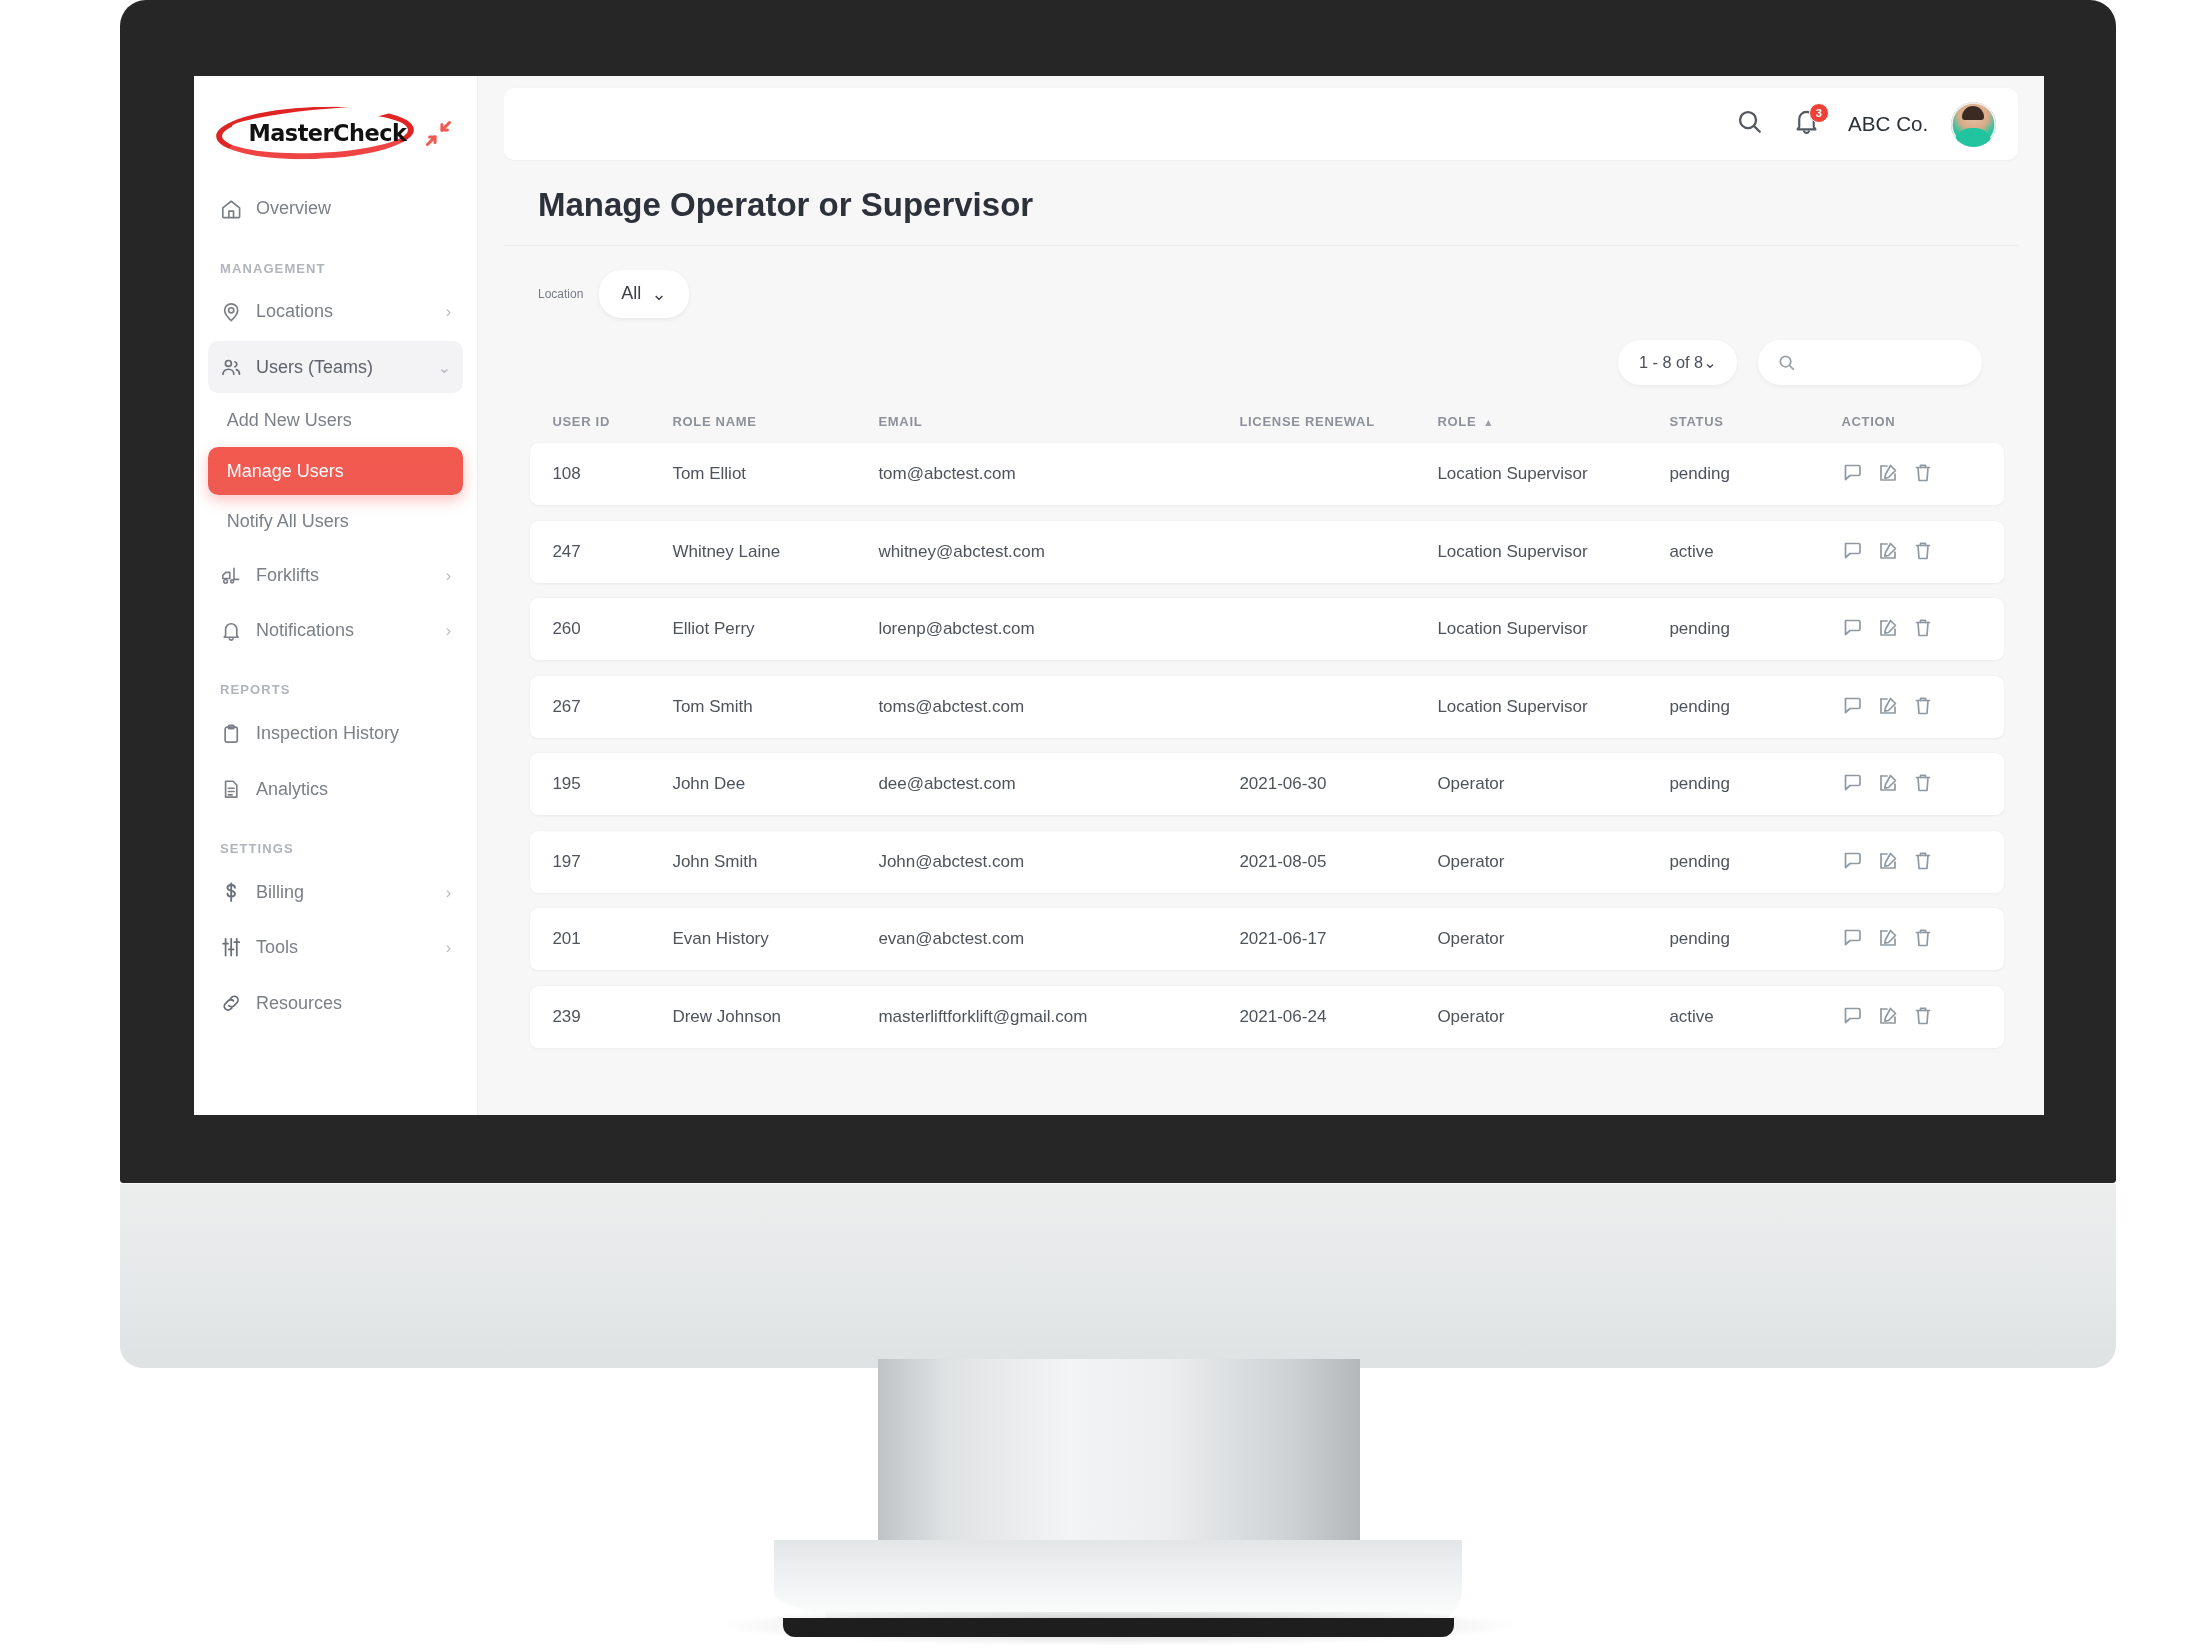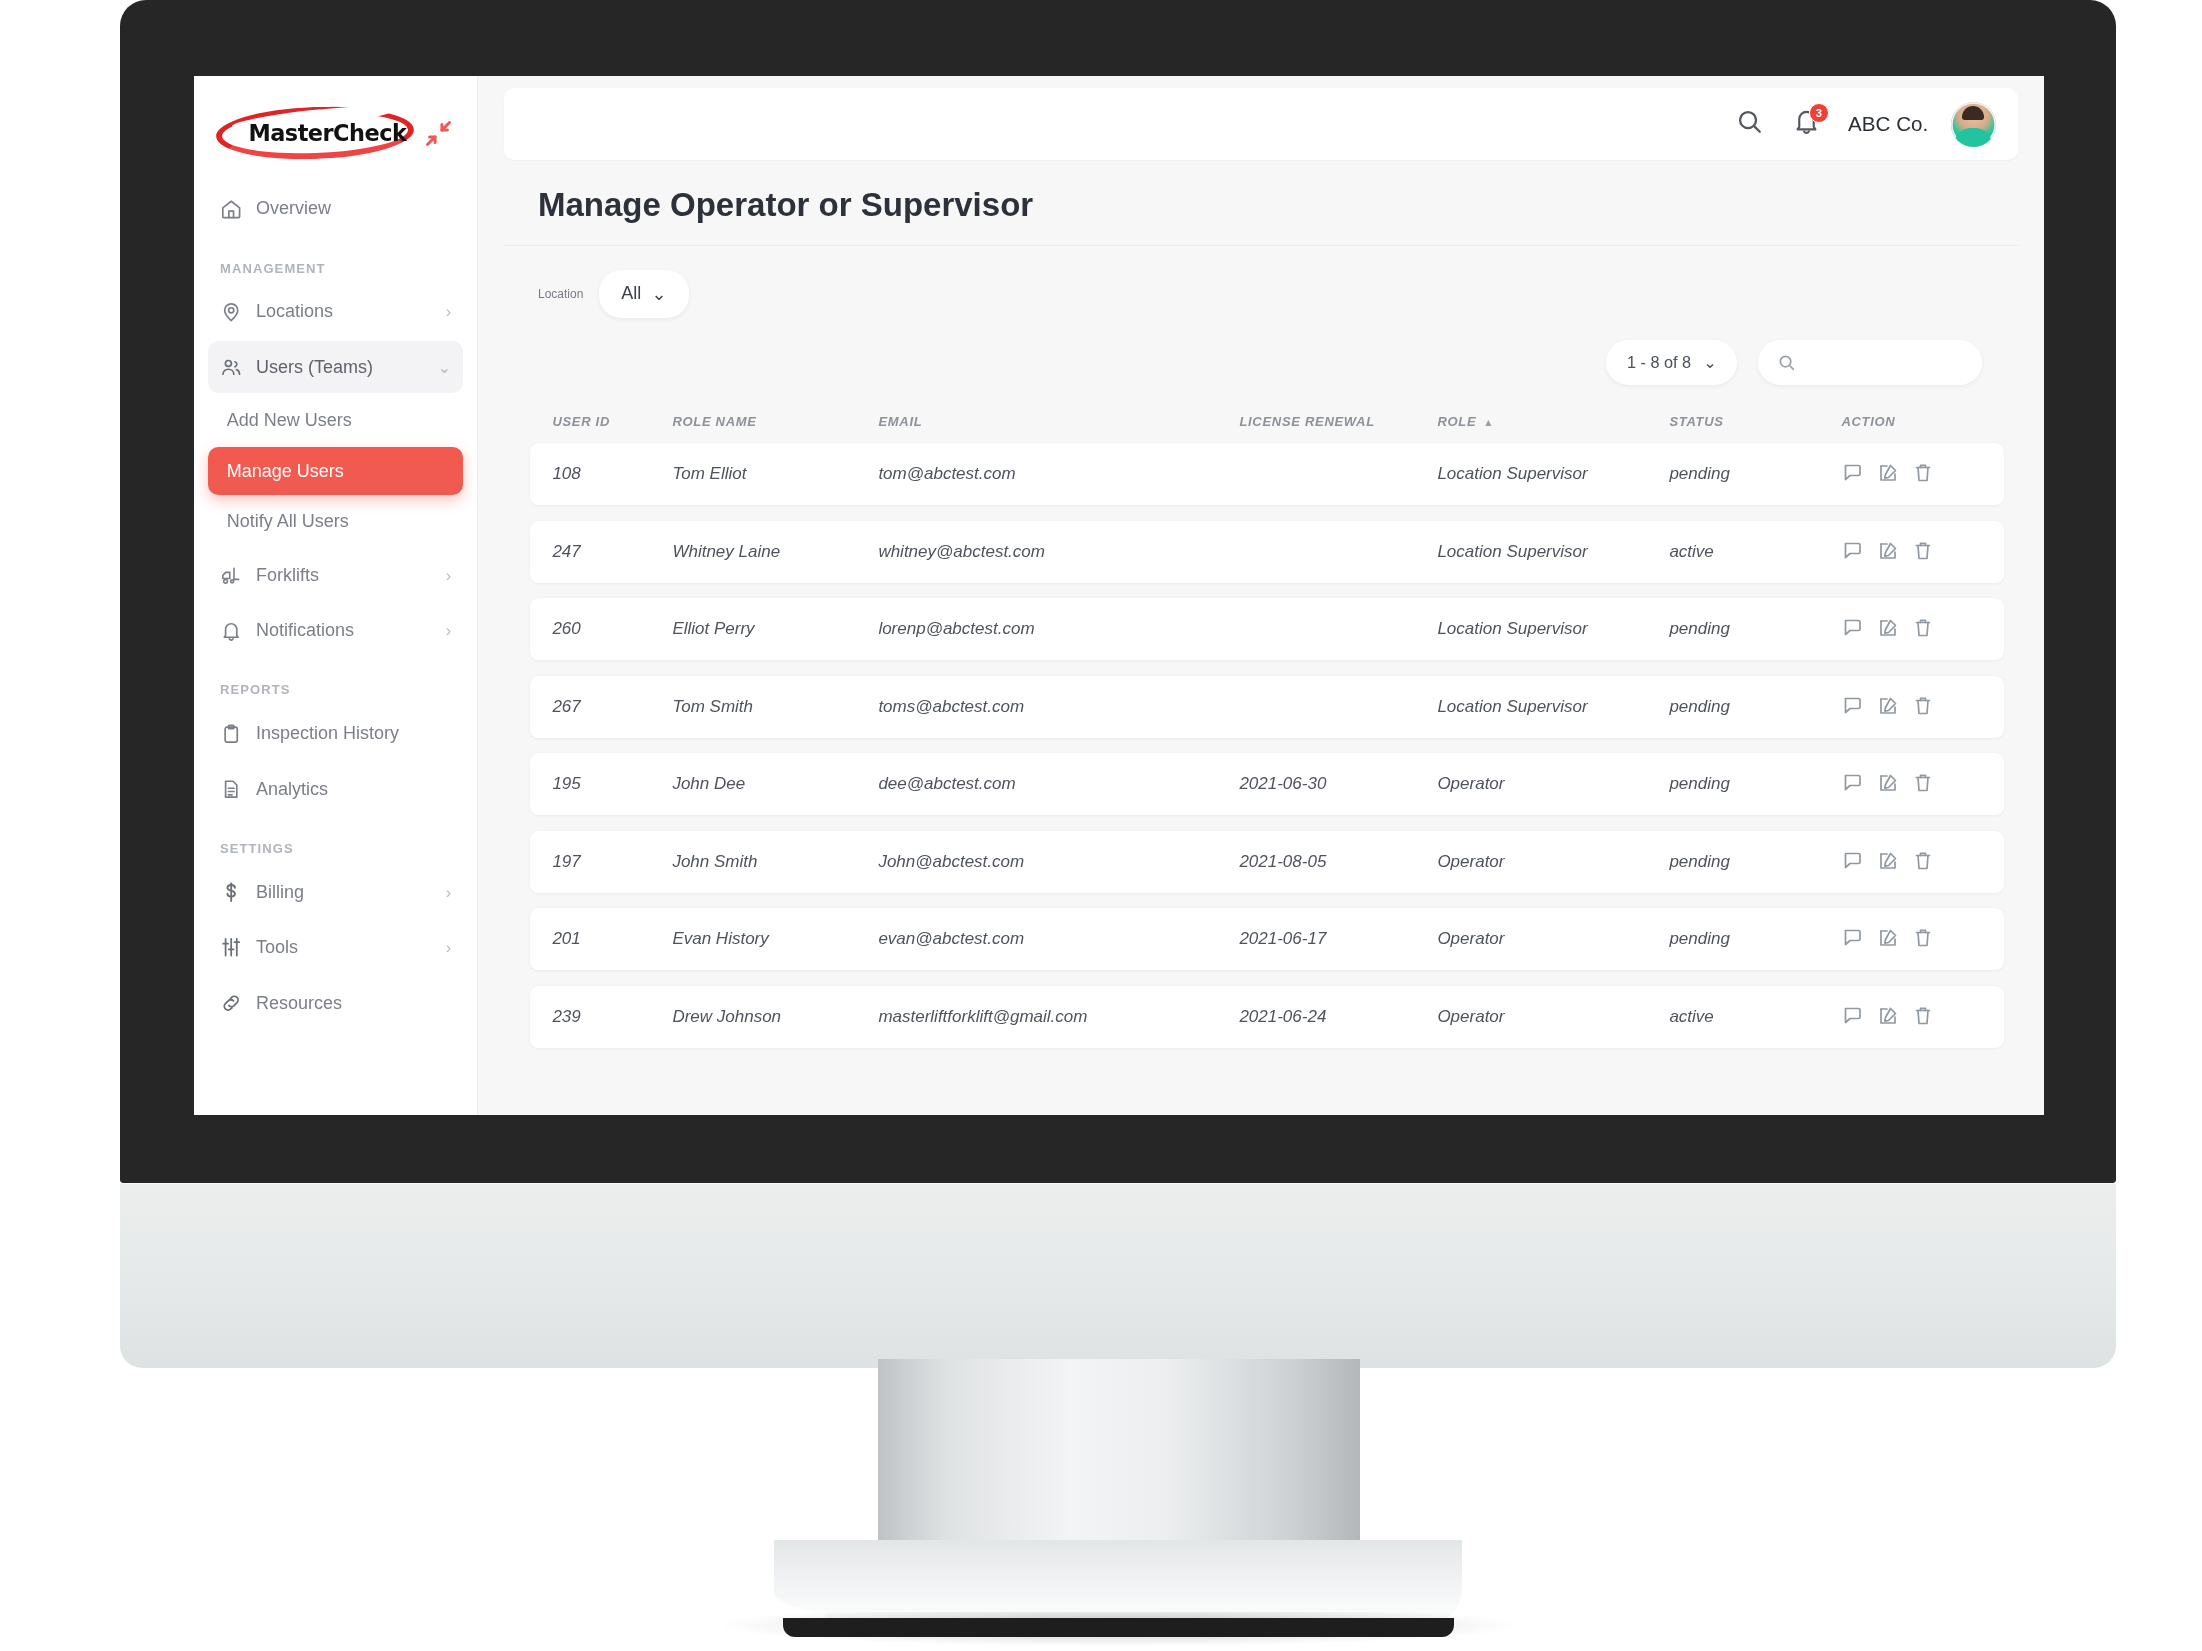--- a/index.html
+++ b/index.html
@@ -168,36 +168,36 @@
   .pill-select {
     background:#fff; border-radius: 22.4px; height: 48px;
     display:flex; align-items:center; gap:10.3px; padding: 0 22.4px;
     font-size: 18px; color:#3b4049; cursor:pointer;
     box-shadow: 0 1.7px 5.2px rgba(0,0,0,0.06);
   }
 
   .tools-row { display:flex; justify-content:flex-end; align-items:center; gap:20.6px; padding: 22.4px 62px 0 0; }
   .pager {
     background:#fff; border-radius: 22.4px; height: 45px;
-    display:flex; align-items:center; gap:12px; padding: 0 20.6px;
+    display:flex; align-items:center; padding: 0 20.6px;
     font-size:16.3px; color:#4b5059; cursor:pointer;
     box-shadow: 0 1.7px 5.2px rgba(0,0,0,0.05);
   }
   .searchbox {
     background:#fff; border-radius: 22.4px; height: 45px; width: 224px;
     display:flex; align-items:center; gap:10.3px; padding: 0 19px;
     box-shadow: 0 1.7px 5.2px rgba(0,0,0,0.05);
   }
   .searchbox input {
     border:0; outline:0; background:transparent; font-size:15.5px; color:#4b5059;
     width:100%; font-family:"Liberation Sans", sans-serif;
   }
 
   
-  .table-area { padding: 19px 40px 0 52px; flex:1; overflow:hidden;font-style:italic; }
+  .table-area { padding: 19px 40px 0 52px; flex:1; overflow:hidden; }
   .thead { display:flex; padding: 10.3px 22.4px 13.8px 22.4px; }
   .thead div {
     font-size: 13px; letter-spacing: 0.7px; color:#8d9199; font-weight:700;
   }
   .trow {
     display:flex; align-items:center;
     background:#fff; border-radius: 8.6px; height: 62px;
     margin-bottom: 15.5px; padding: 0 22.4px;
     box-shadow: 0 0.9px 2.6px rgba(0,0,0,0.05);
     font-size: 17px; color:#4e535c;

